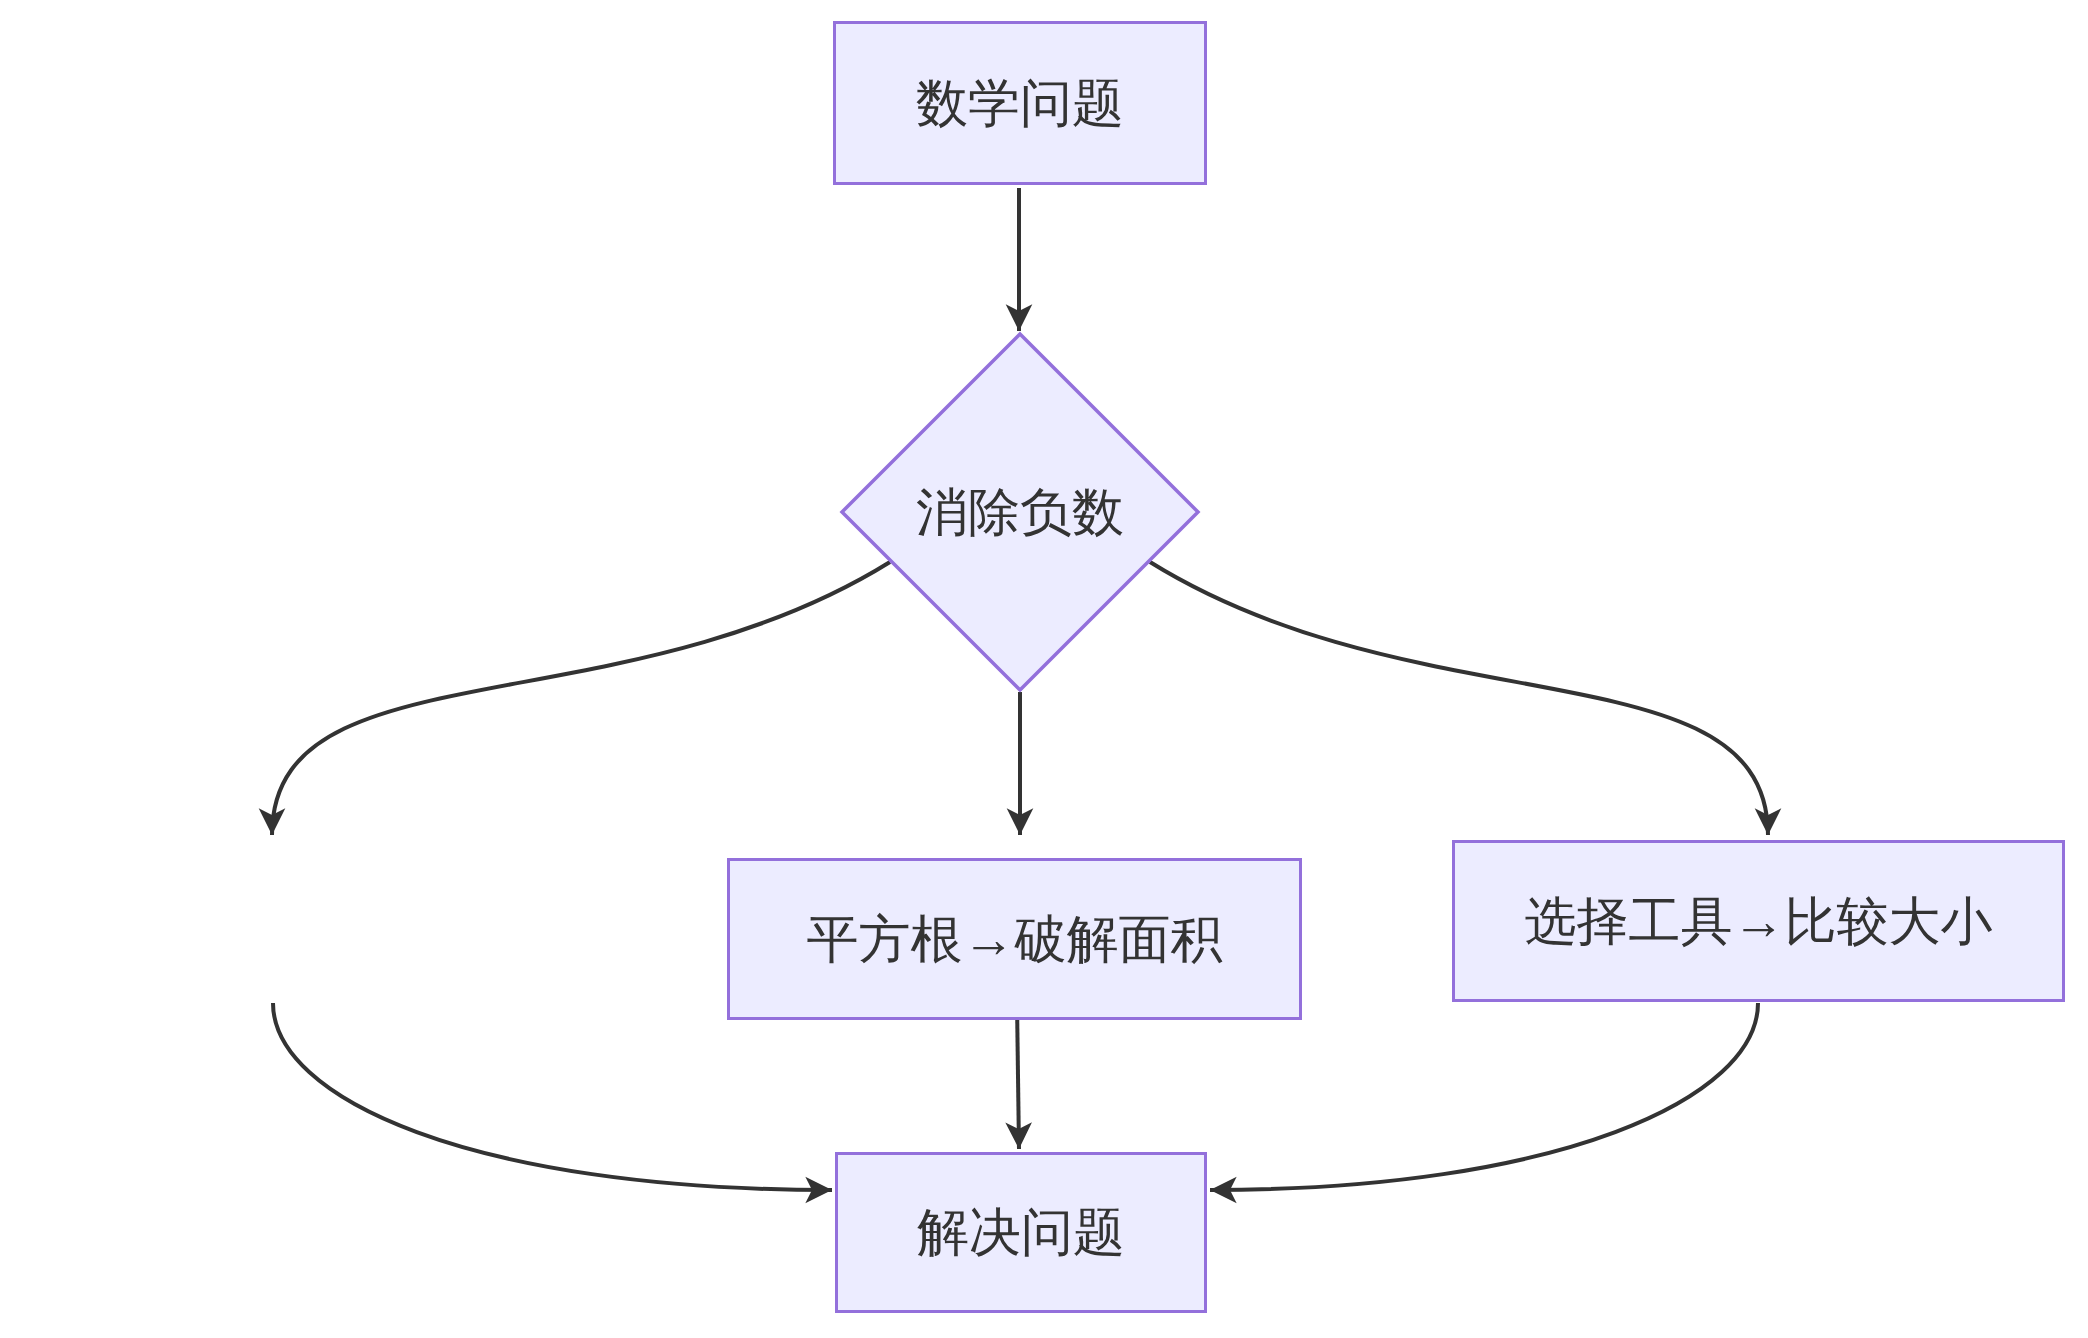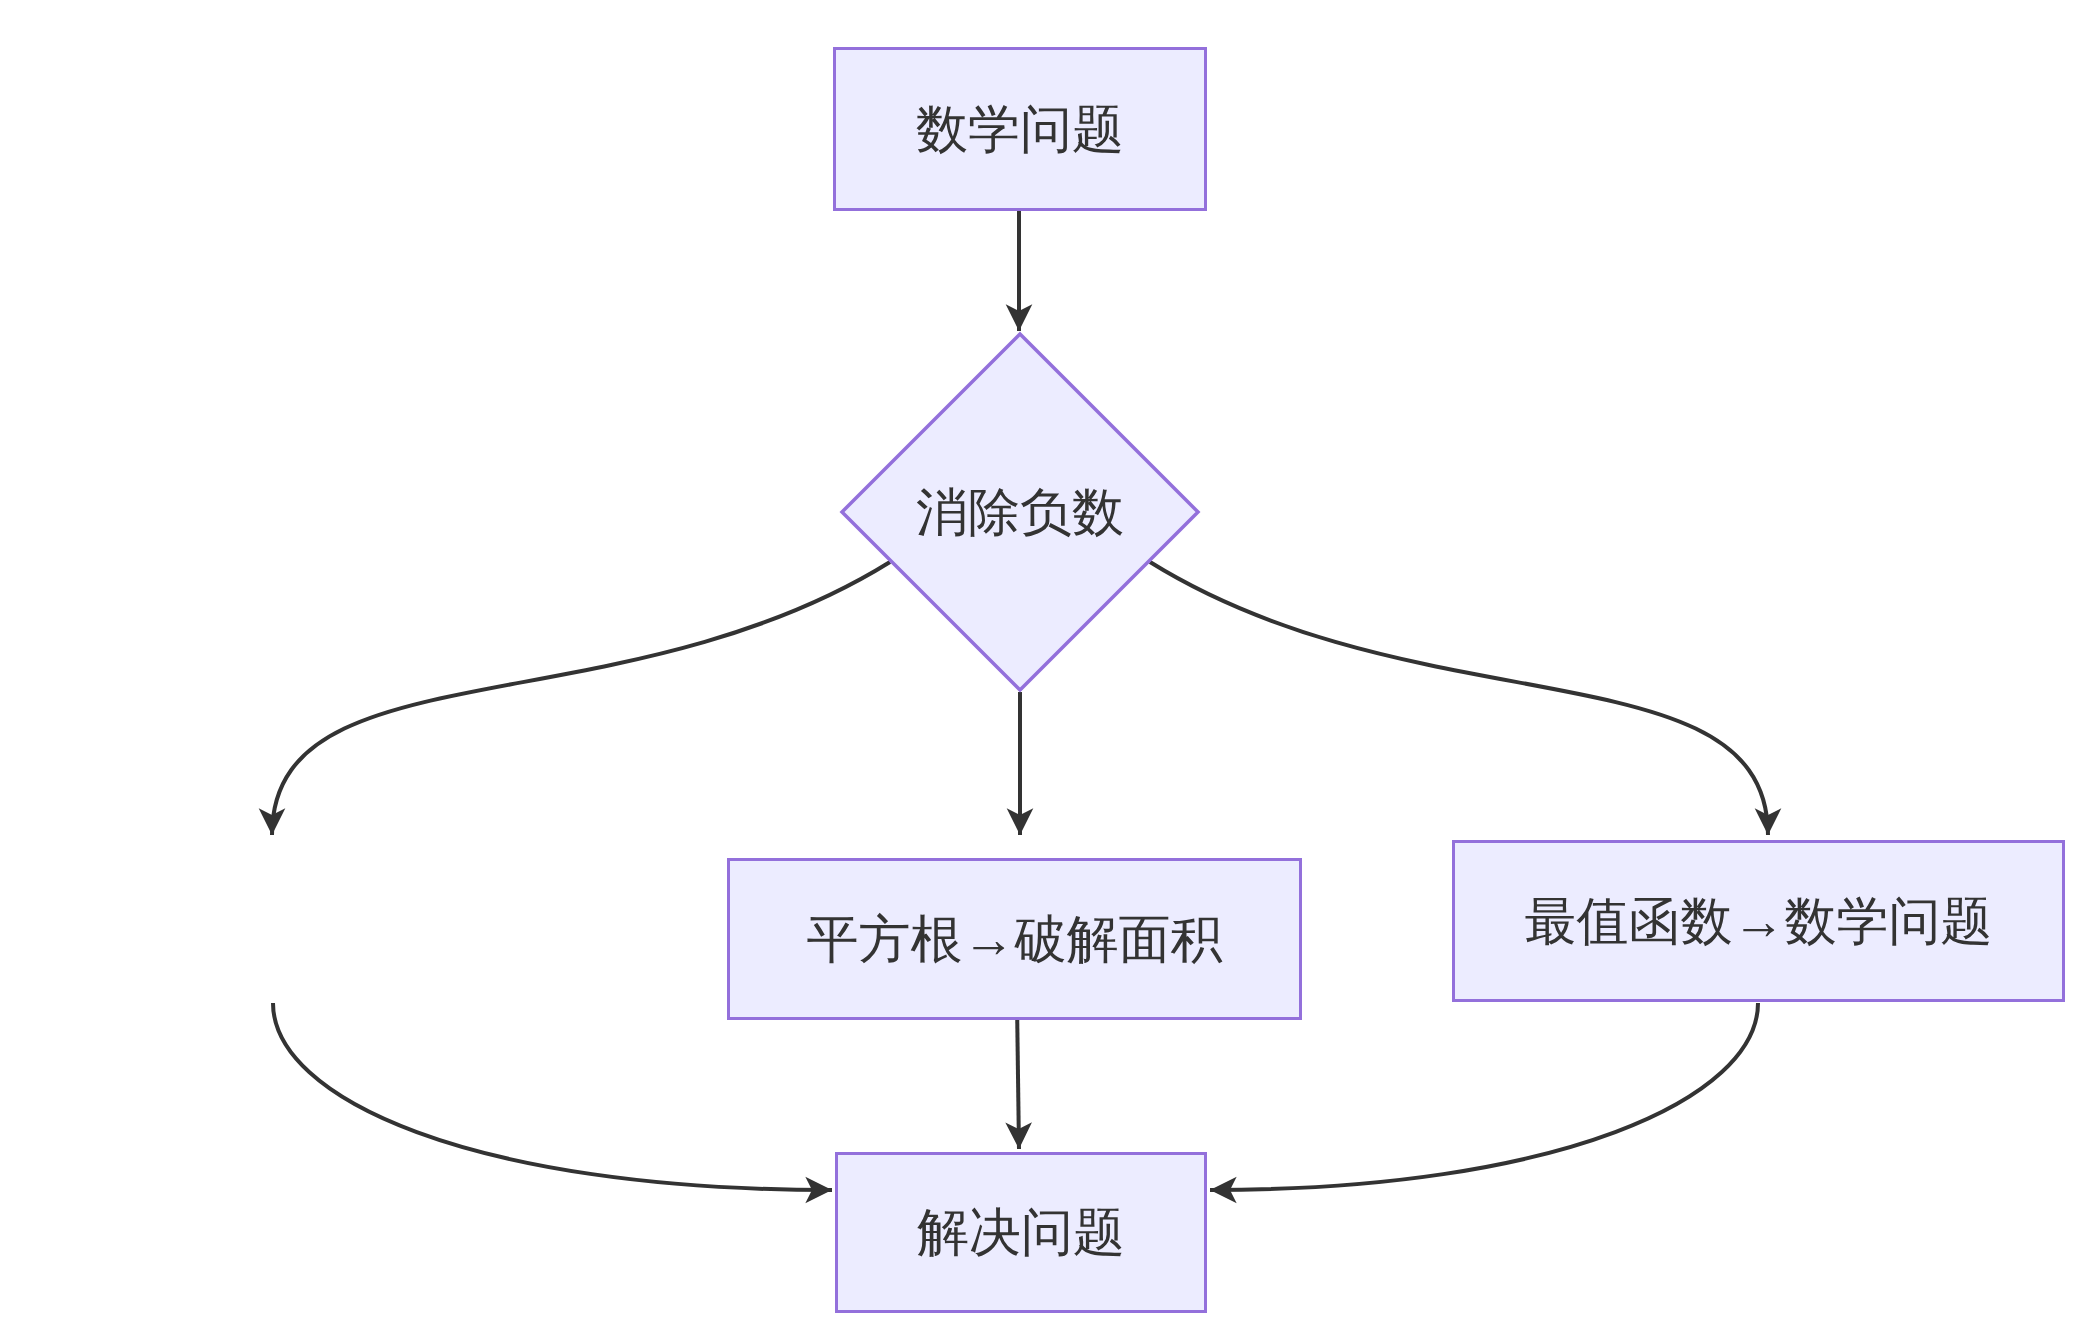--- a/index.html
+++ b/index.html
@@ -46,21 +46,21 @@
   }
   .node.rect {
     background: #ECECFF;
     border: 3.5px solid #9370DB;
   }
   .node.diamond-label {
     background: transparent;
     border: none;
   }
   
-  #n-problem  { left: 833px;  top: 21px;   width: 374px; height: 164px; margin-top: 26px; }
+  #n-problem  { left: 833px;  top: 21px;   width: 374px; height: 164px; }
   #n-decision { left: 842px;  top: 334px;  width: 356px; height: 356px; }
   #n-abs      { left: 22px;   top: 840px;  width: 501px; height: 162px; }
   #n-sqrt     { left: 727px;  top: 840px;  width: 575px; height: 162px; margin-top: 18px; }
   #n-minmax   { left: 1452px; top: 840px;  width: 613px; height: 162px; }
   #n-solve    { left: 835px;  top: 1152px; width: 372px; height: 161px; }
 </style>
 </head>
 <body>
 
 <div class="canvas">
@@ -96,20 +96,20 @@
   <div class="node diamond-label" id="n-decision">
     <span>消除负数</span>
   </div>
 
 
   <div class="node rect" id="n-sqrt">
     <span>平方根→破解面积</span>
   </div>
 
   <div class="node rect" id="n-minmax">
-    <span>最值函数→数学问题</span>
+    <span>选择工具→比较大小</span>
   </div>
 
   <div class="node rect" id="n-solve">
     <span>解决问题</span>
   </div>
 
 </div>
 
 </body></html>

